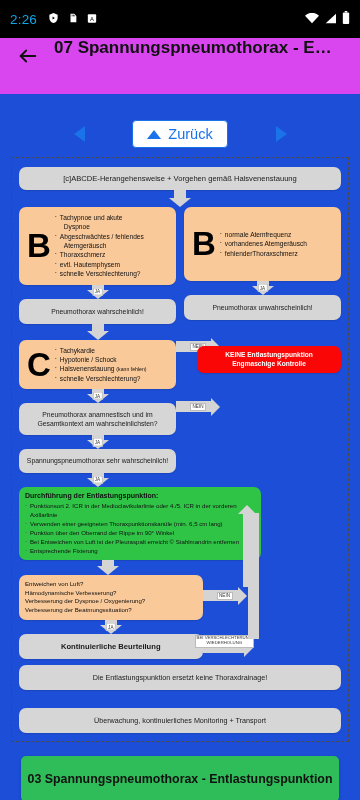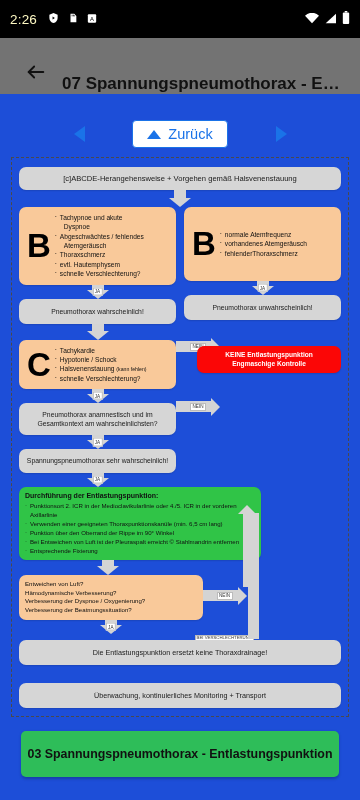--- a/index.html
+++ b/index.html
@@ -5,33 +5,33 @@
   * { box-sizing: border-box; margin: 0; padding: 0; }
   html, body {
     width: 360px; height: 800px;
     background: #000;
     font-family: "Liberation Sans", sans-serif;
     overflow: hidden;
   }
 
   
   .statusbar {
-    height: 38px; background: #000; color: #fef9c3;
+    height: 38px; background: #000; color: #0ea5e9;
     display: flex; align-items: center; padding: 0 10px;
   }
   .sb-time { font-size: 13.5px; font-weight: 400; letter-spacing: .2px; }
   .sb-left-icons { display: flex; align-items: center; gap: 9px; margin-left: 11px; }
   .sb-spacer { flex: 1; }
   .sb-right-icons { display: flex; align-items: center; gap: 5px; }
   .ic { display: inline-block; }
 
   
   .appbar {
-    height: 56px; background: #737373;
-    display: flex; align-items: flex-end; padding: 0 16px;
+    height: 56px; background: #d946ef;
+    display: flex; align-items: flex-start; padding: 0 8px;
   }
   .back-btn {
     width: 40px; height: 40px; display: flex; align-items: center;
     justify-content: center; cursor: pointer; flex: 0 0 auto;
   }
   .appbar-title {
     font-size: 17px; font-weight: 700; color: #111;
     white-space: nowrap; overflow: hidden; text-overflow: ellipsis;
     margin-left: 6px; flex: 1 1 auto;
   }
@@ -359,20 +359,21 @@
           <li style="padding-left:0"><span>Verbesserung der Beatmungssituation?</span></li>
         </ul>
       </div>
 
       <div class="varrow" style="width:57%;">
         <div class="stem" style="height:5px"></div>
           <div class="head"></div>
         <span class="lbl">JA</span>
       </div>
 
+      <div class="node n-gray" style="width:57%; padding:8px 6px; text-align:center; font-size:7.6px; font-weight:700;">Kontinuierliche Beurteilung</div>
 
       <div class="hz" style="left:57%; top:12px; width:44px;">
         <div class="hstem" style="width:35px;"></div>
           <div class="hhead"></div>
         <span class="hlbl">NEIN</span>
       </div>
       <div class="upstem" style="left:calc(57% + 40px); top:-62px; height:74px;"></div>
       <div class="uphead" style="left:calc(57% + 35px); top:-70px;"></div>
 
       <div class="hz" style="left:57%; top:64px; width:50px;">

